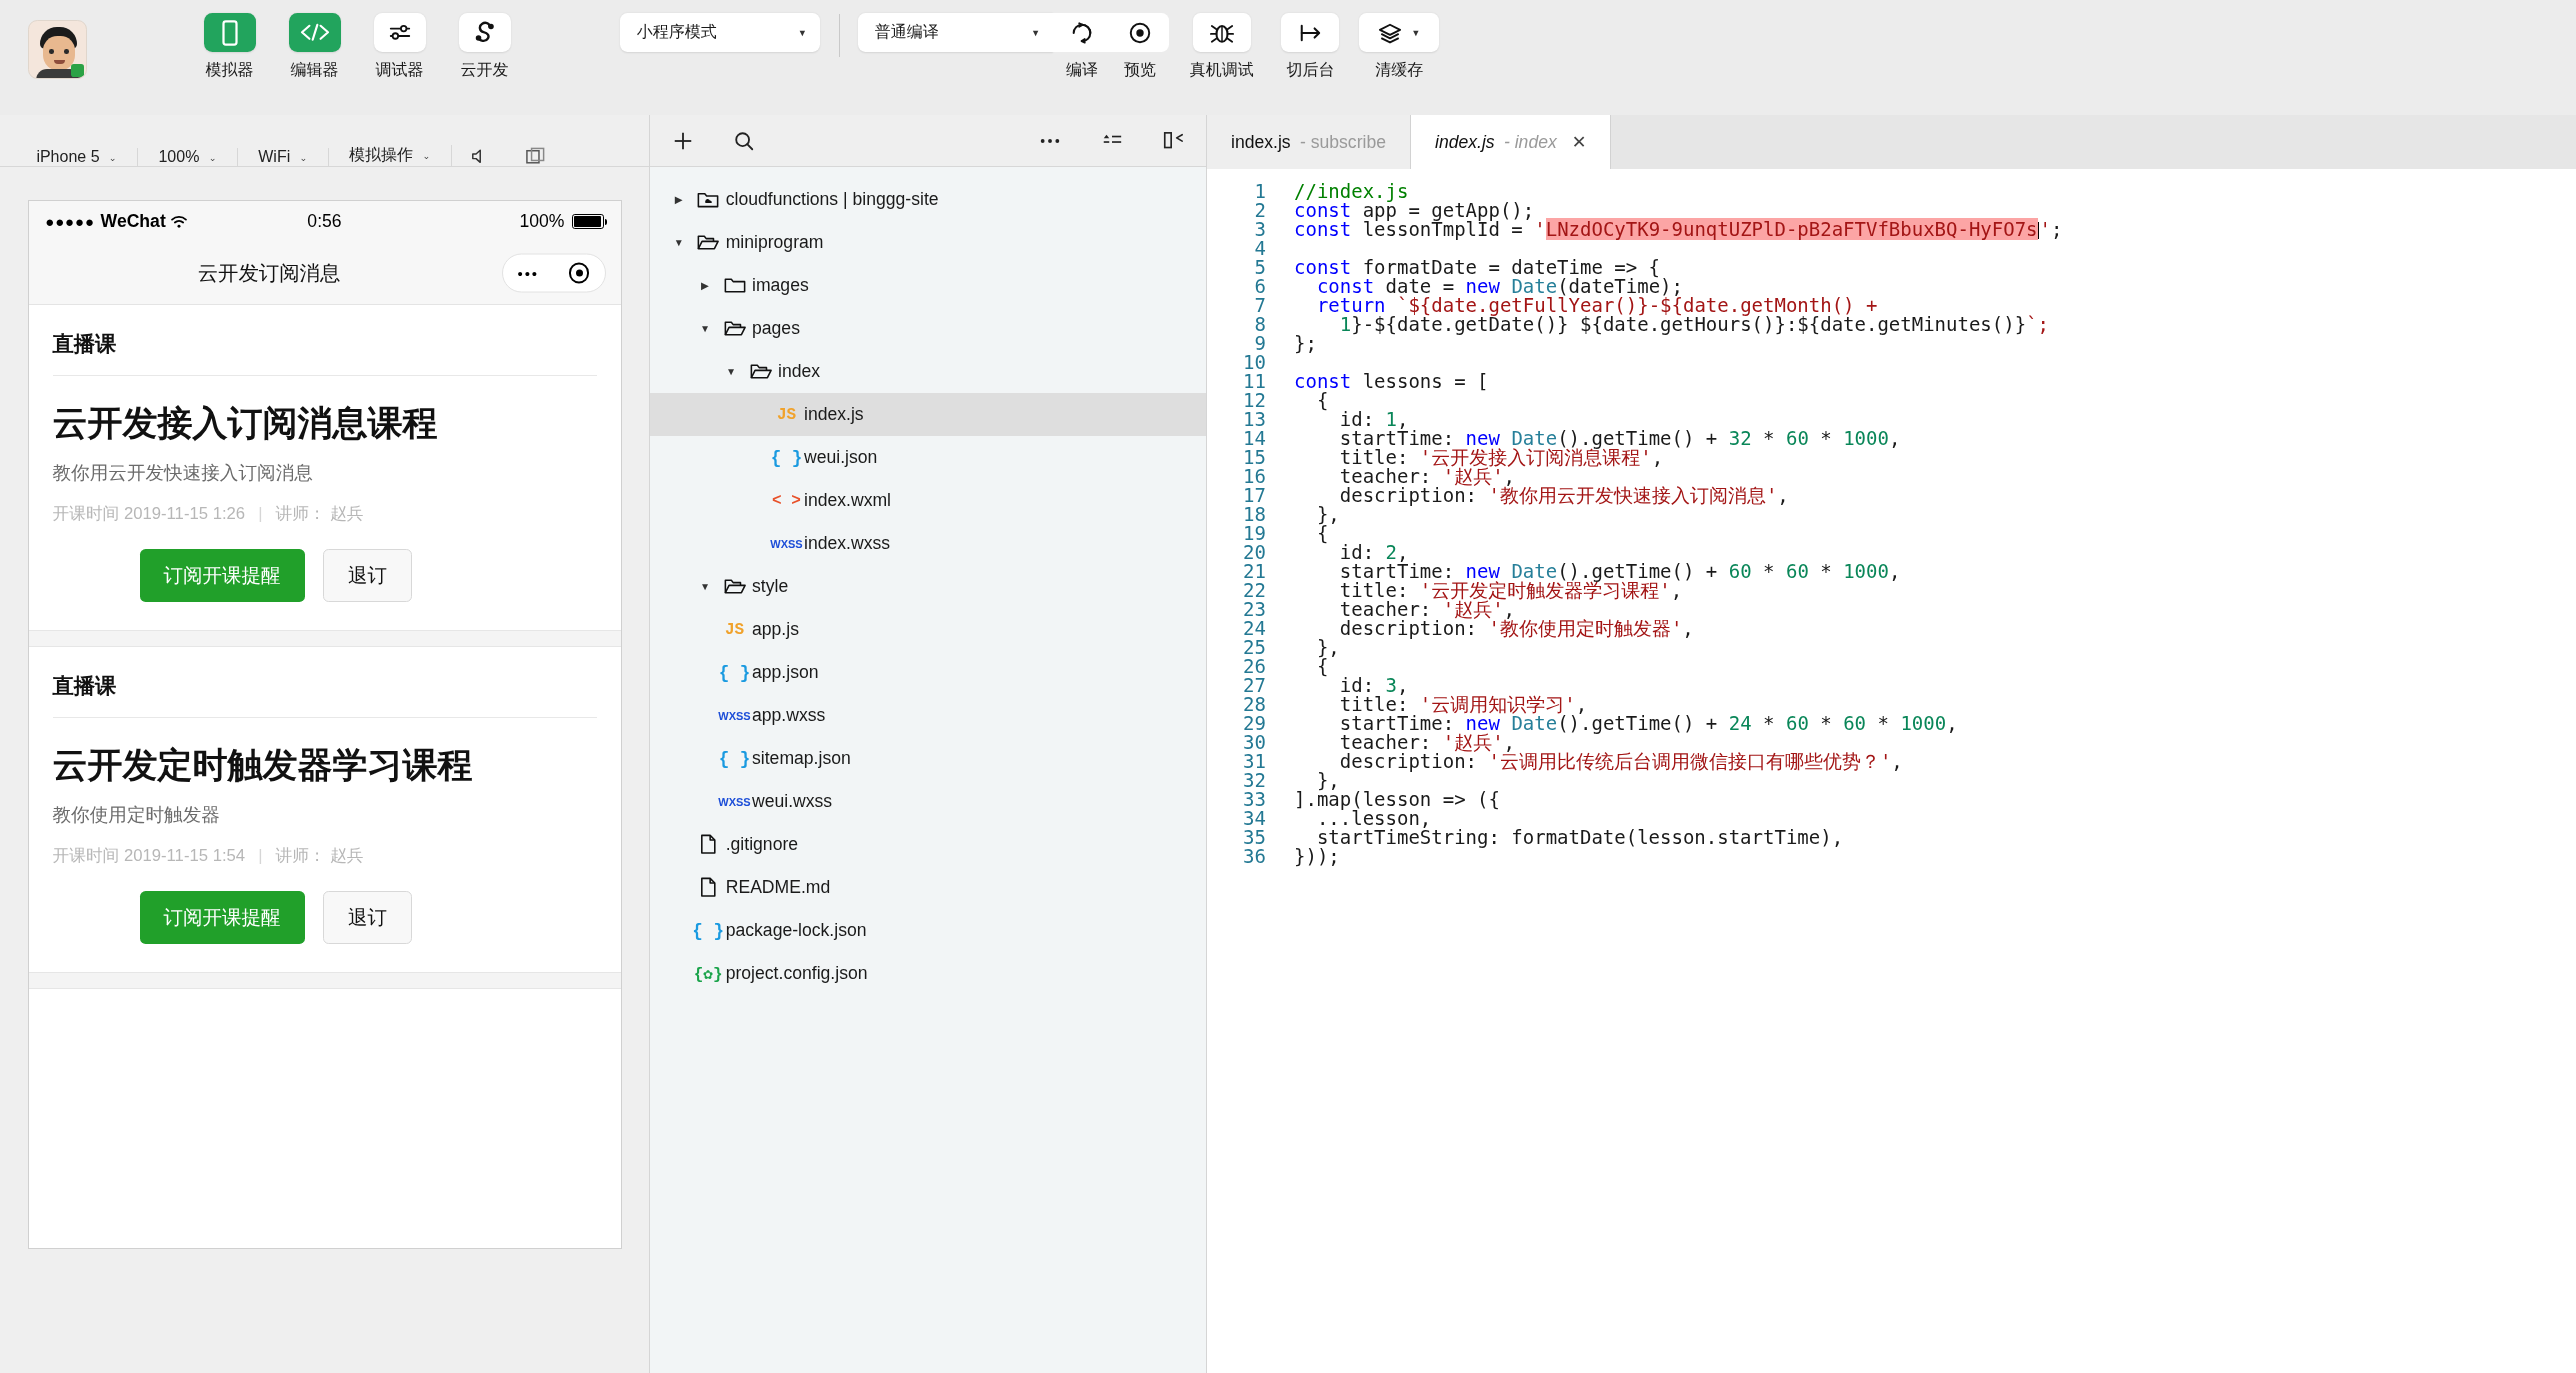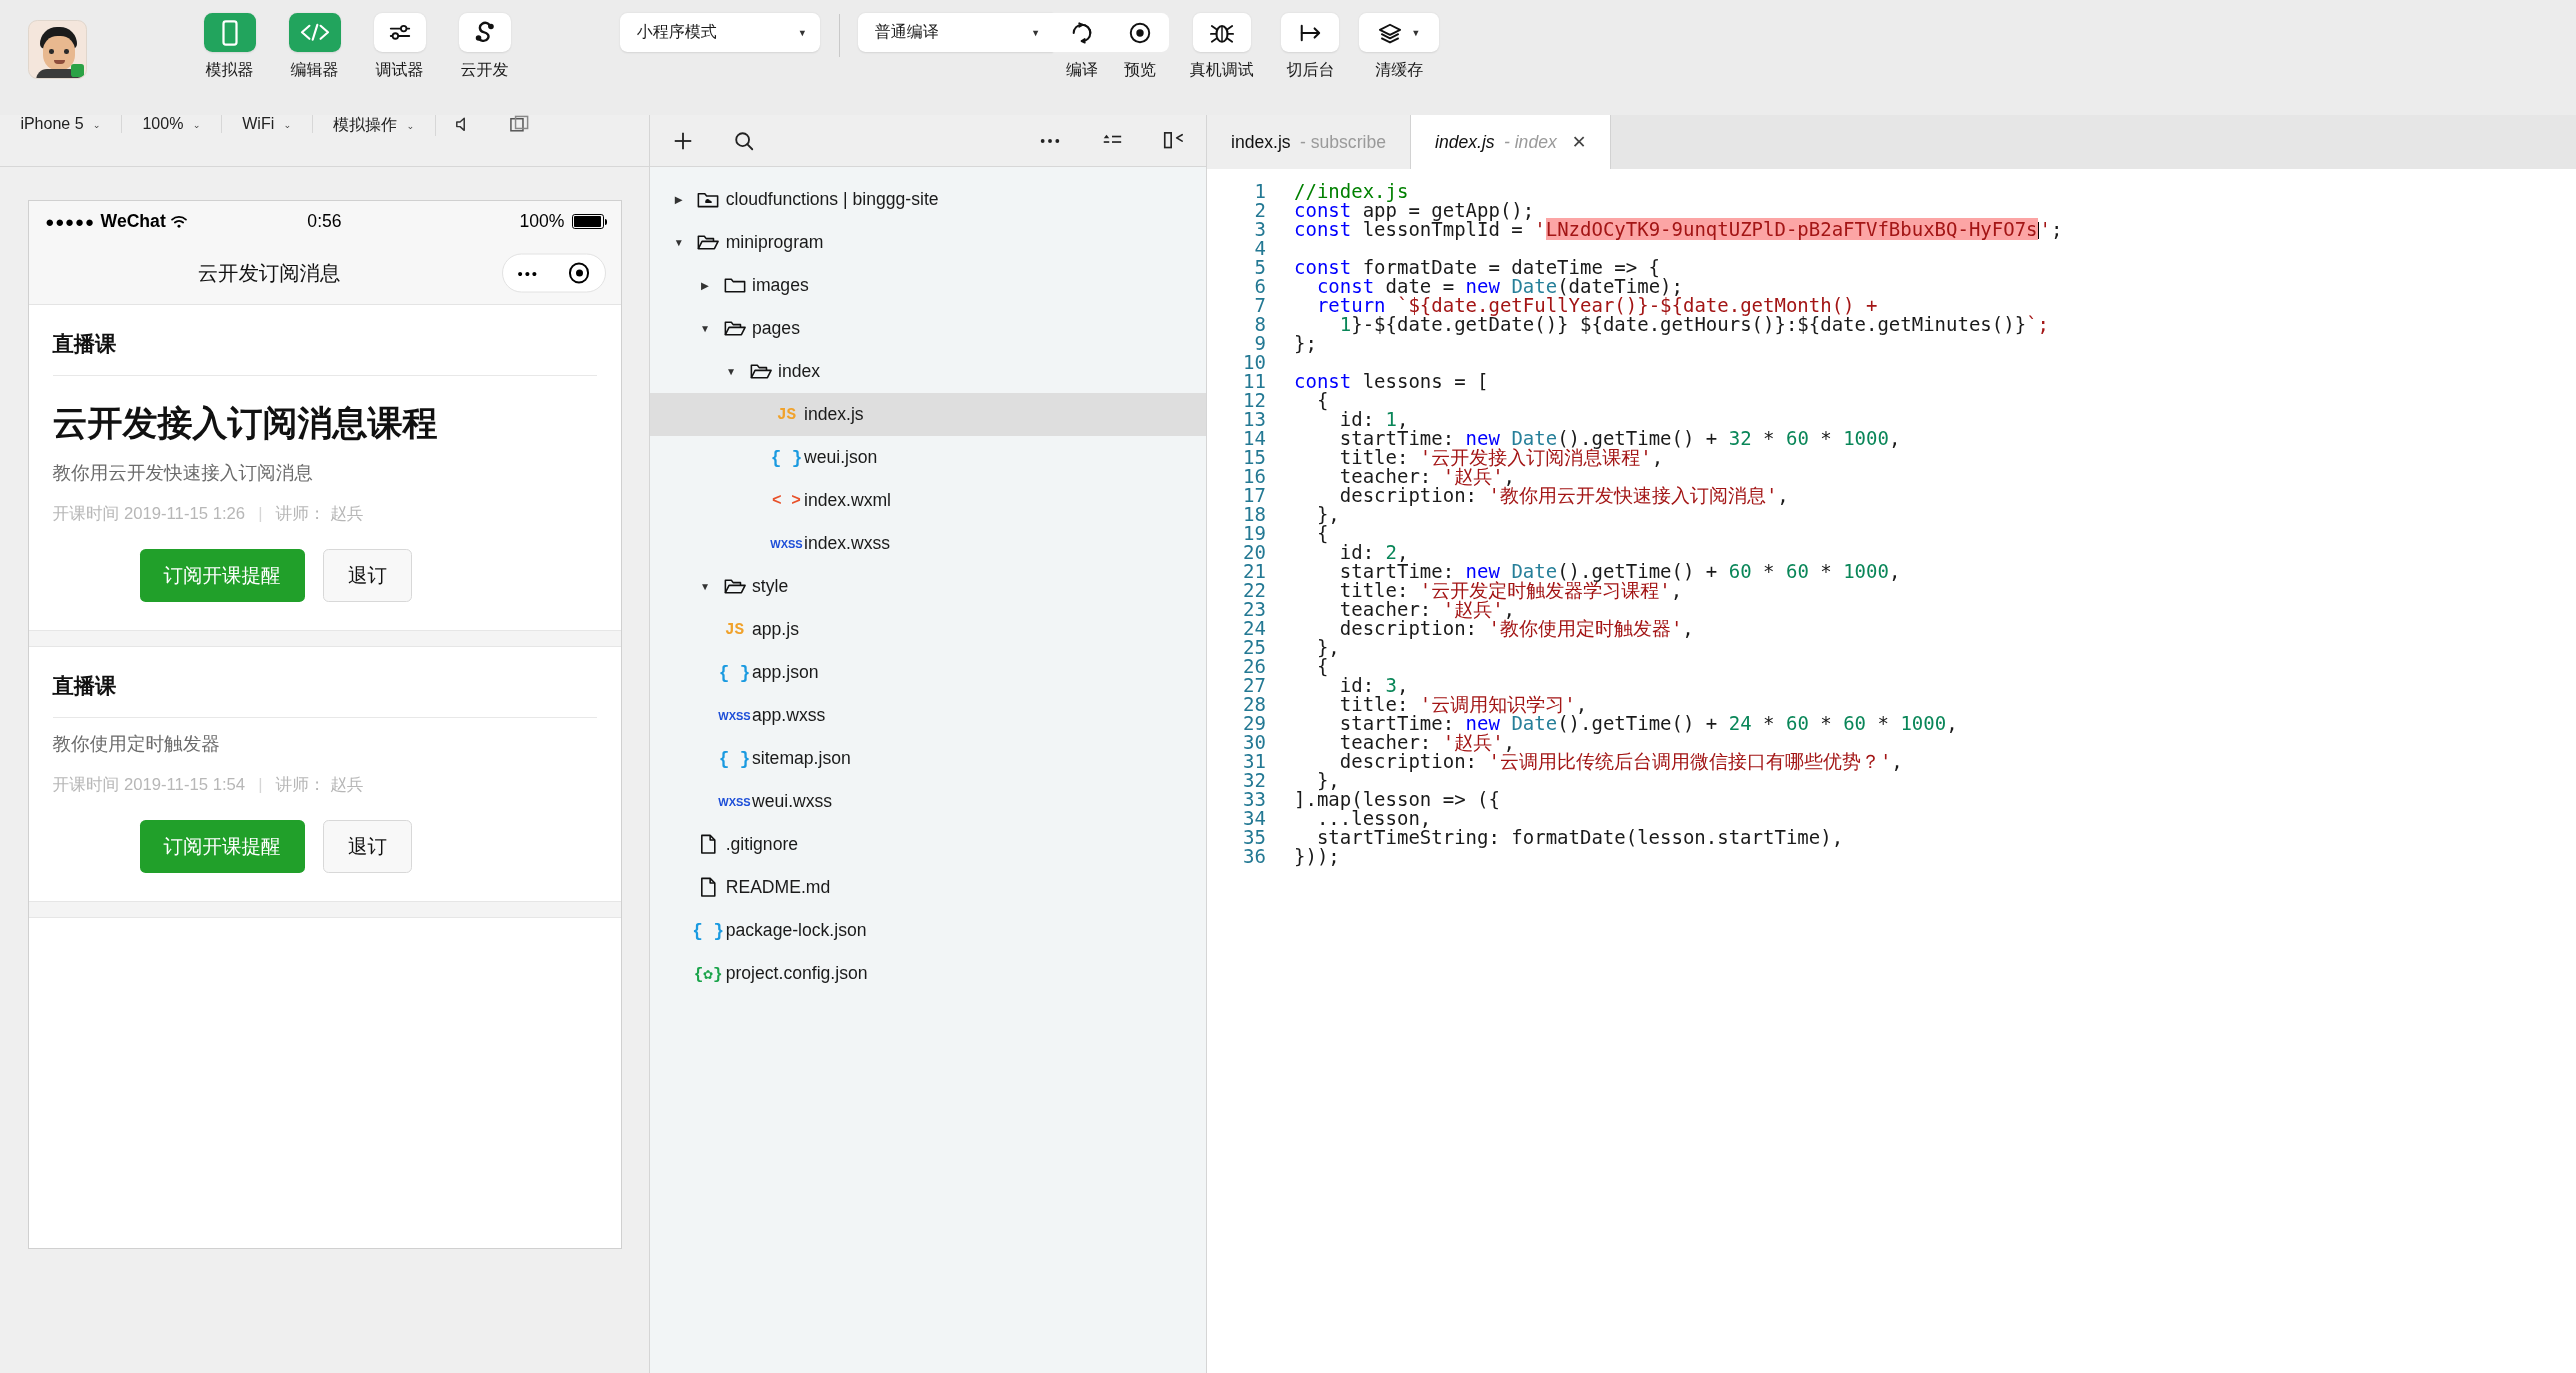--- a/index.html
+++ b/index.html
@@ -98,21 +98,21 @@
   }
 
   
   .sim-pane {
     width: 650px; background: #efefef;
     border-right: 0.9px solid #d5d5d5;
     display:flex; flex-direction:column;
   }
   .sim-bar {
     height: 52px; background:#efefef; border-bottom:0.9px solid #d7d7d7;
-    display:flex; align-items:flex-start; font-size:16px; color:#222;
+    display:flex; align-items:flex-end; font-size:16px; color:#222;padding-left:16px;
   }
   .sim-cell {
     display:flex; align-items:center; gap:9.3px; padding: 0 20.4px;
     border-right:0.9px solid #d7d7d7; cursor:pointer; white-space:nowrap;
   }
   .sim-chev { font-size:9.3px; color:#444; }
   .sim-icon-cell { display:flex; align-items:center; padding:0 18.6px; cursor:pointer; }
 
   .sim-stage { flex:1; display:flex; justify-content:center; padding-top: 33px; }
   .phone {
@@ -451,20 +451,21 @@
               <button class="btn-sub">订阅开课提醒</button>
               <button class="btn-unsub">退订</button>
             </div>
           </div>
 
           <div class="card-gap"></div>
 
           <div class="card">
             <div class="card-head">直播课</div>
             <div class="card-sep"></div>
+            <div class="card-title">云开发定时触发器学习课程</div>
             <div class="card-desc">教你使用定时触发器</div>
             <div class="card-meta">
               <span>开课时间 2019-11-15 1:54</span>
               <span class="meta-div">|</span>
               <span>讲师： 赵兵</span>
             </div>
             <div class="card-actions">
               <button class="btn-sub">订阅开课提醒</button>
               <button class="btn-unsub">退订</button>
             </div>

